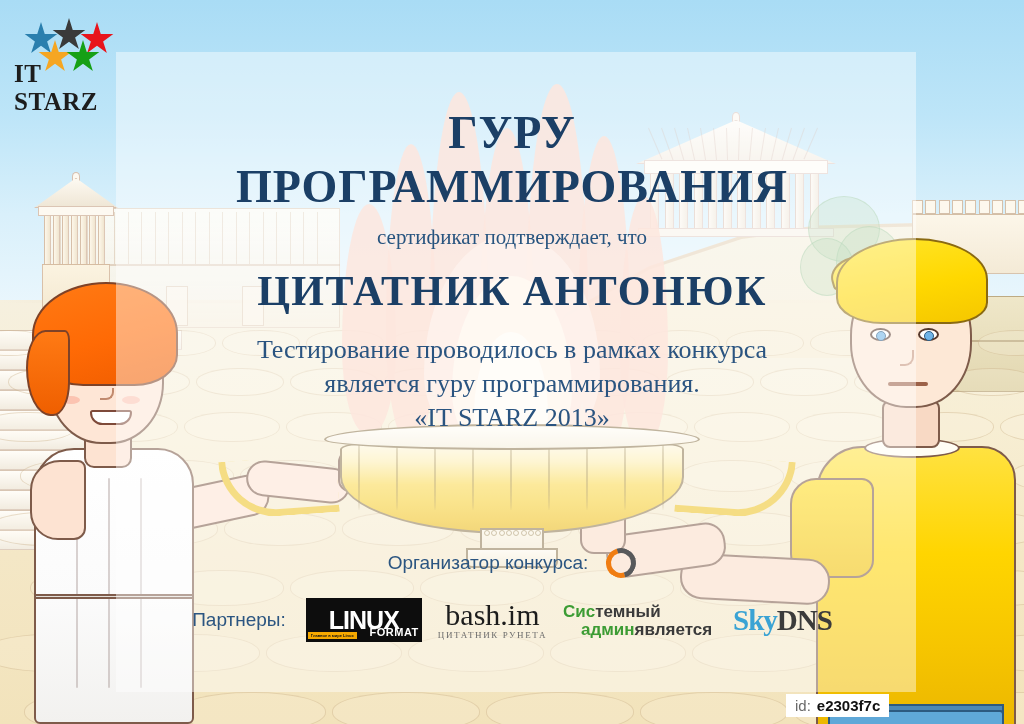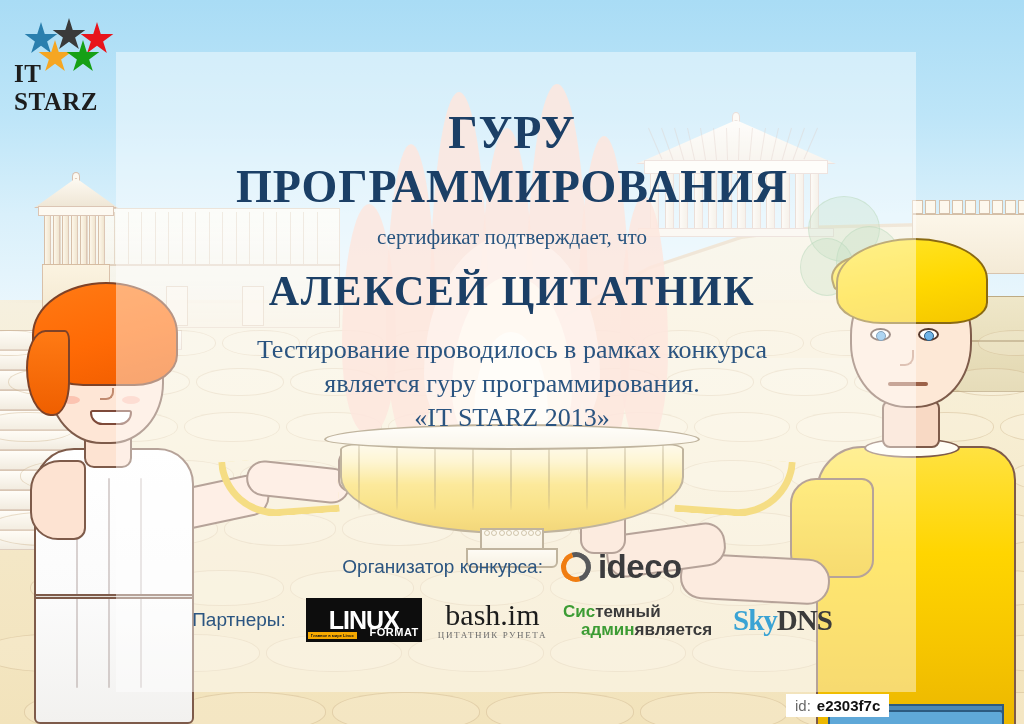--- a/index.html
+++ b/index.html
@@ -833,33 +833,32 @@
     <div class="cup-foot"></div>
   </div>
 
   <div class="panel"></div>
 
   <div class="content">
 
     <div class="t-title1">ГУРУ</div>
     <div class="t-title2">ПРОГРАММИРОВАНИЯ</div>
     <div class="t-sub">сертификат подтверждает, что</div>
-    <div class="t-name">АЛЕКСЕЙ ЦИТАТНИК</div>
+    <div class="t-name">ЦИТАТНИК АНТОНЮК</div>
 
     <div class="t-body">
       <div>Тестирование проводилось в рамках конкурса</div>
       <div>является гуру программирования.</div>
       <div>«IT STARZ 2013»</div>
     </div>
 
     <div class="org-row">
       <span class="org-label">Организатор конкурса:</span>
       <span class="ideco">
         <span class="ideco-mark"></span>
-        <span class="ideco-word">ideco</span>
       </span>
     </div>
 
     <div class="part-row">
       <span class="part-label">Партнеры:</span>
 
       <span class="lf">
         <span class="lf-main">LINUX</span>
         <span class="lf-fmt">FORMAT</span>
         <span class="lf-tag">Главное в мире Linux</span>

